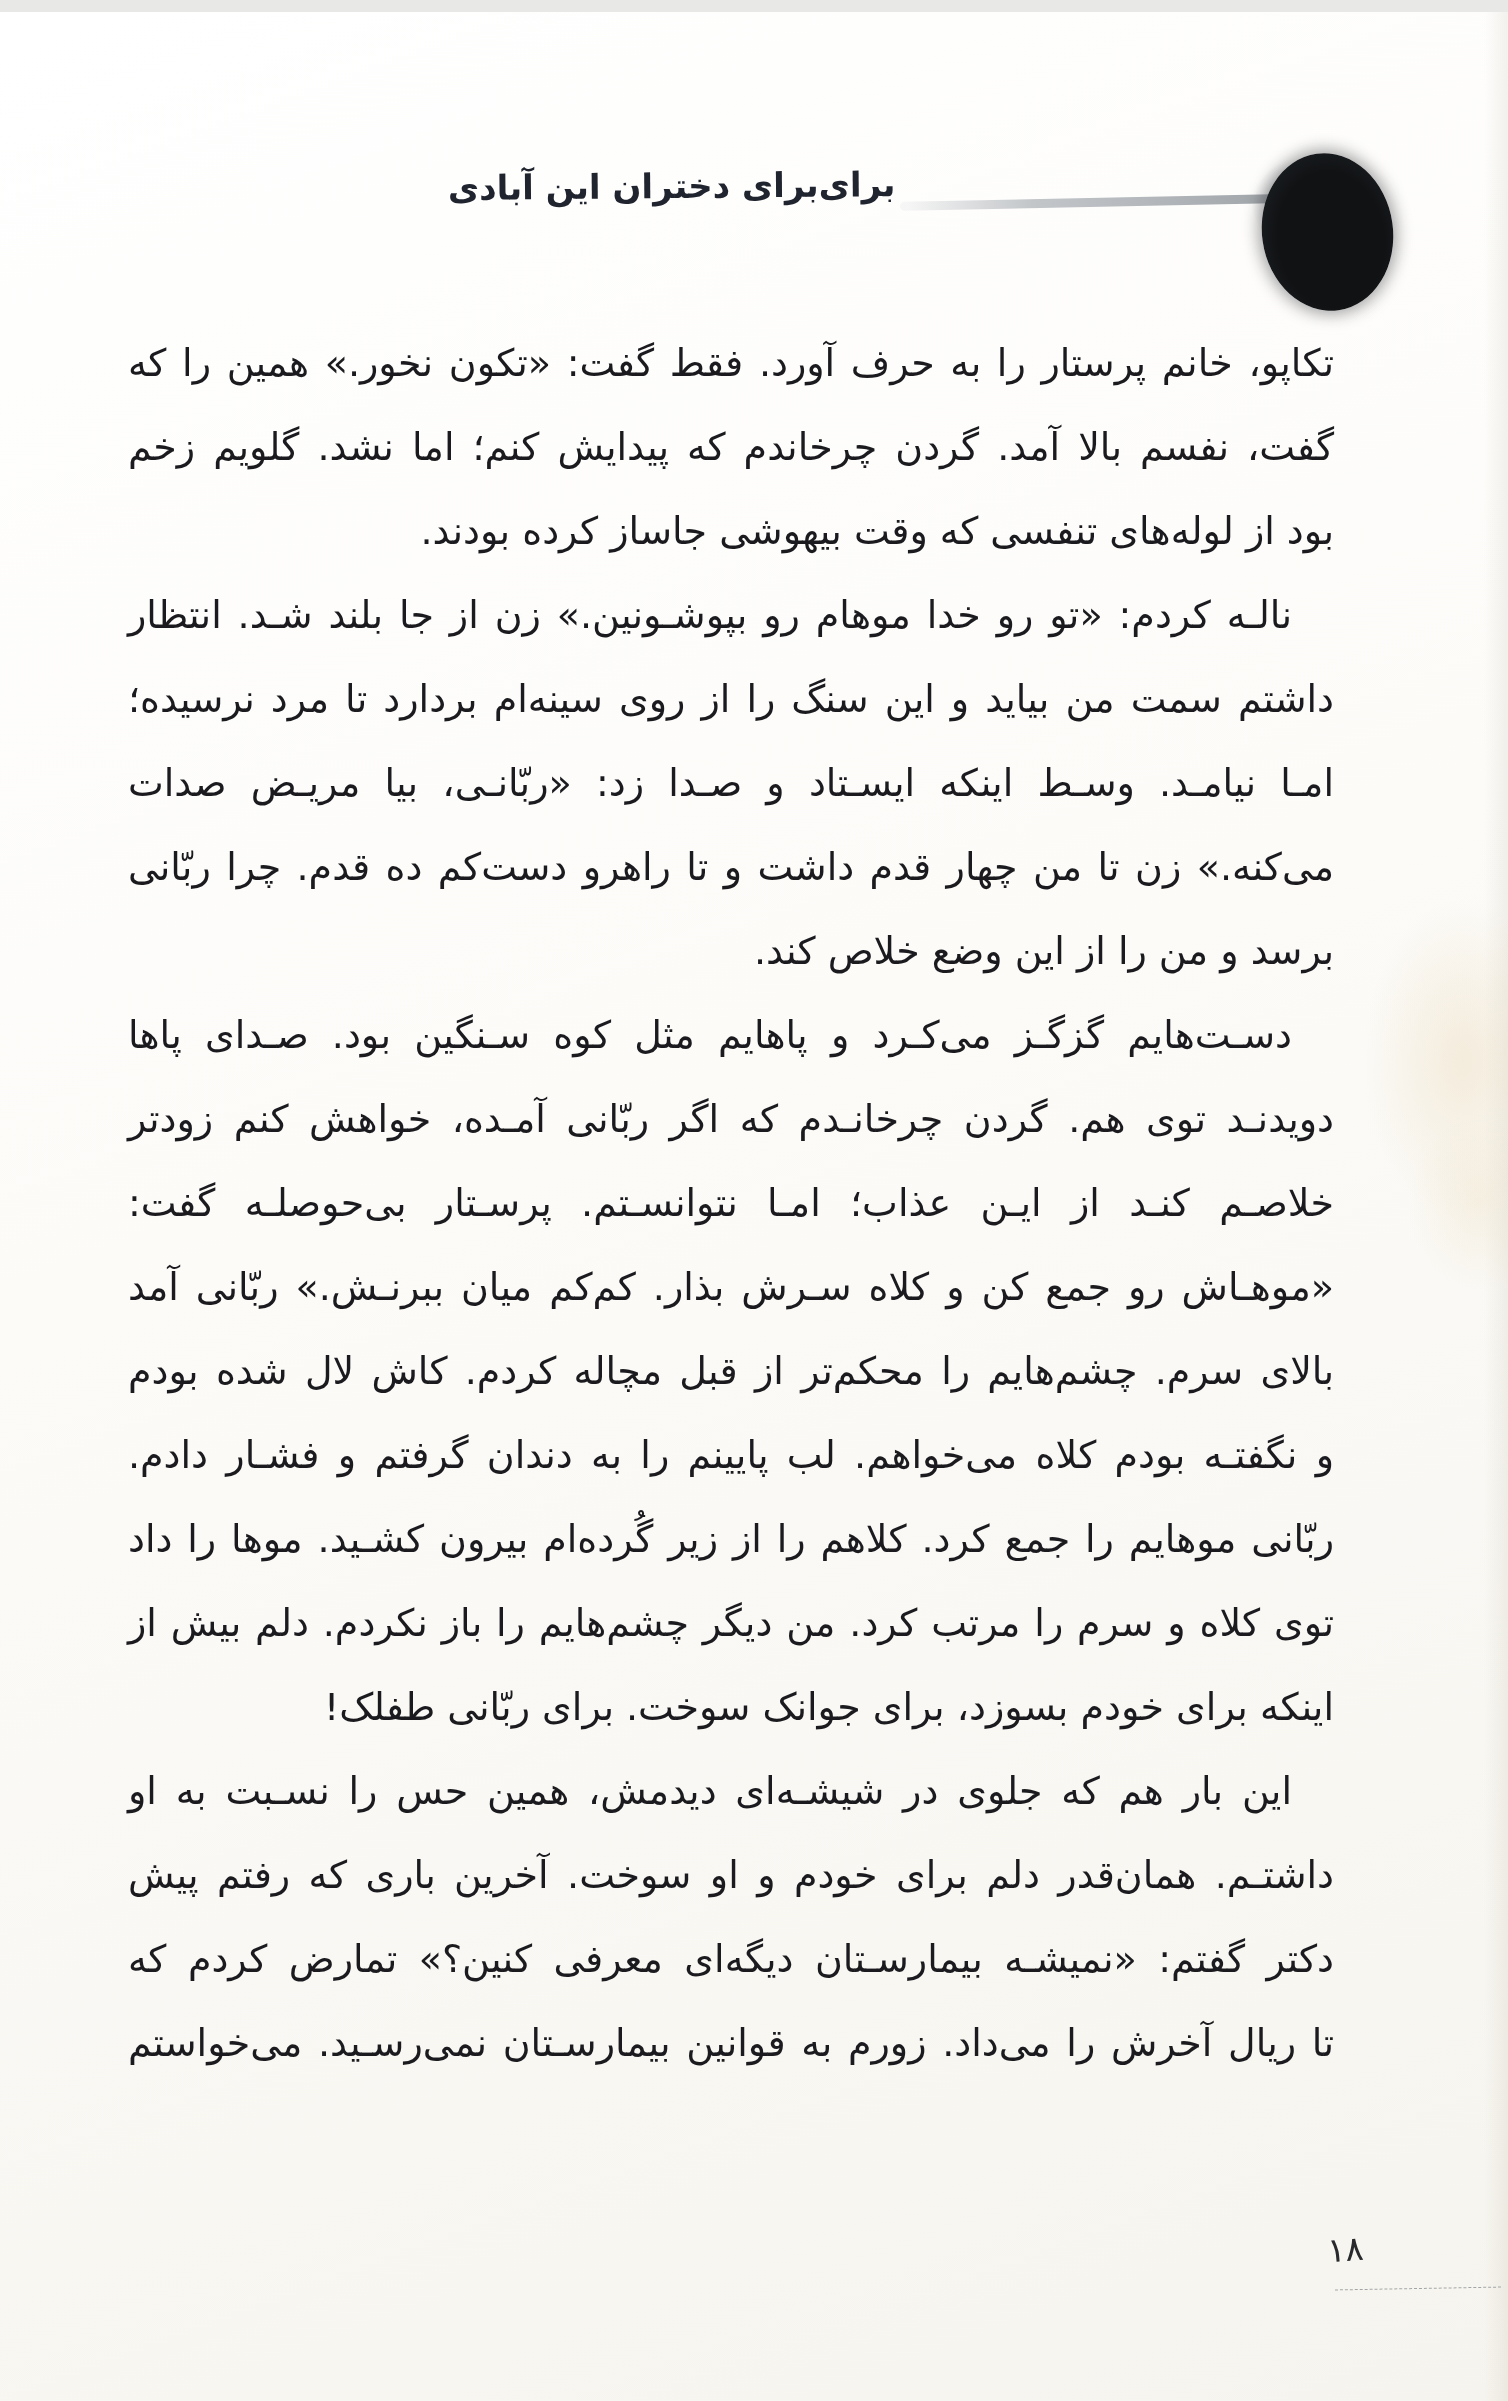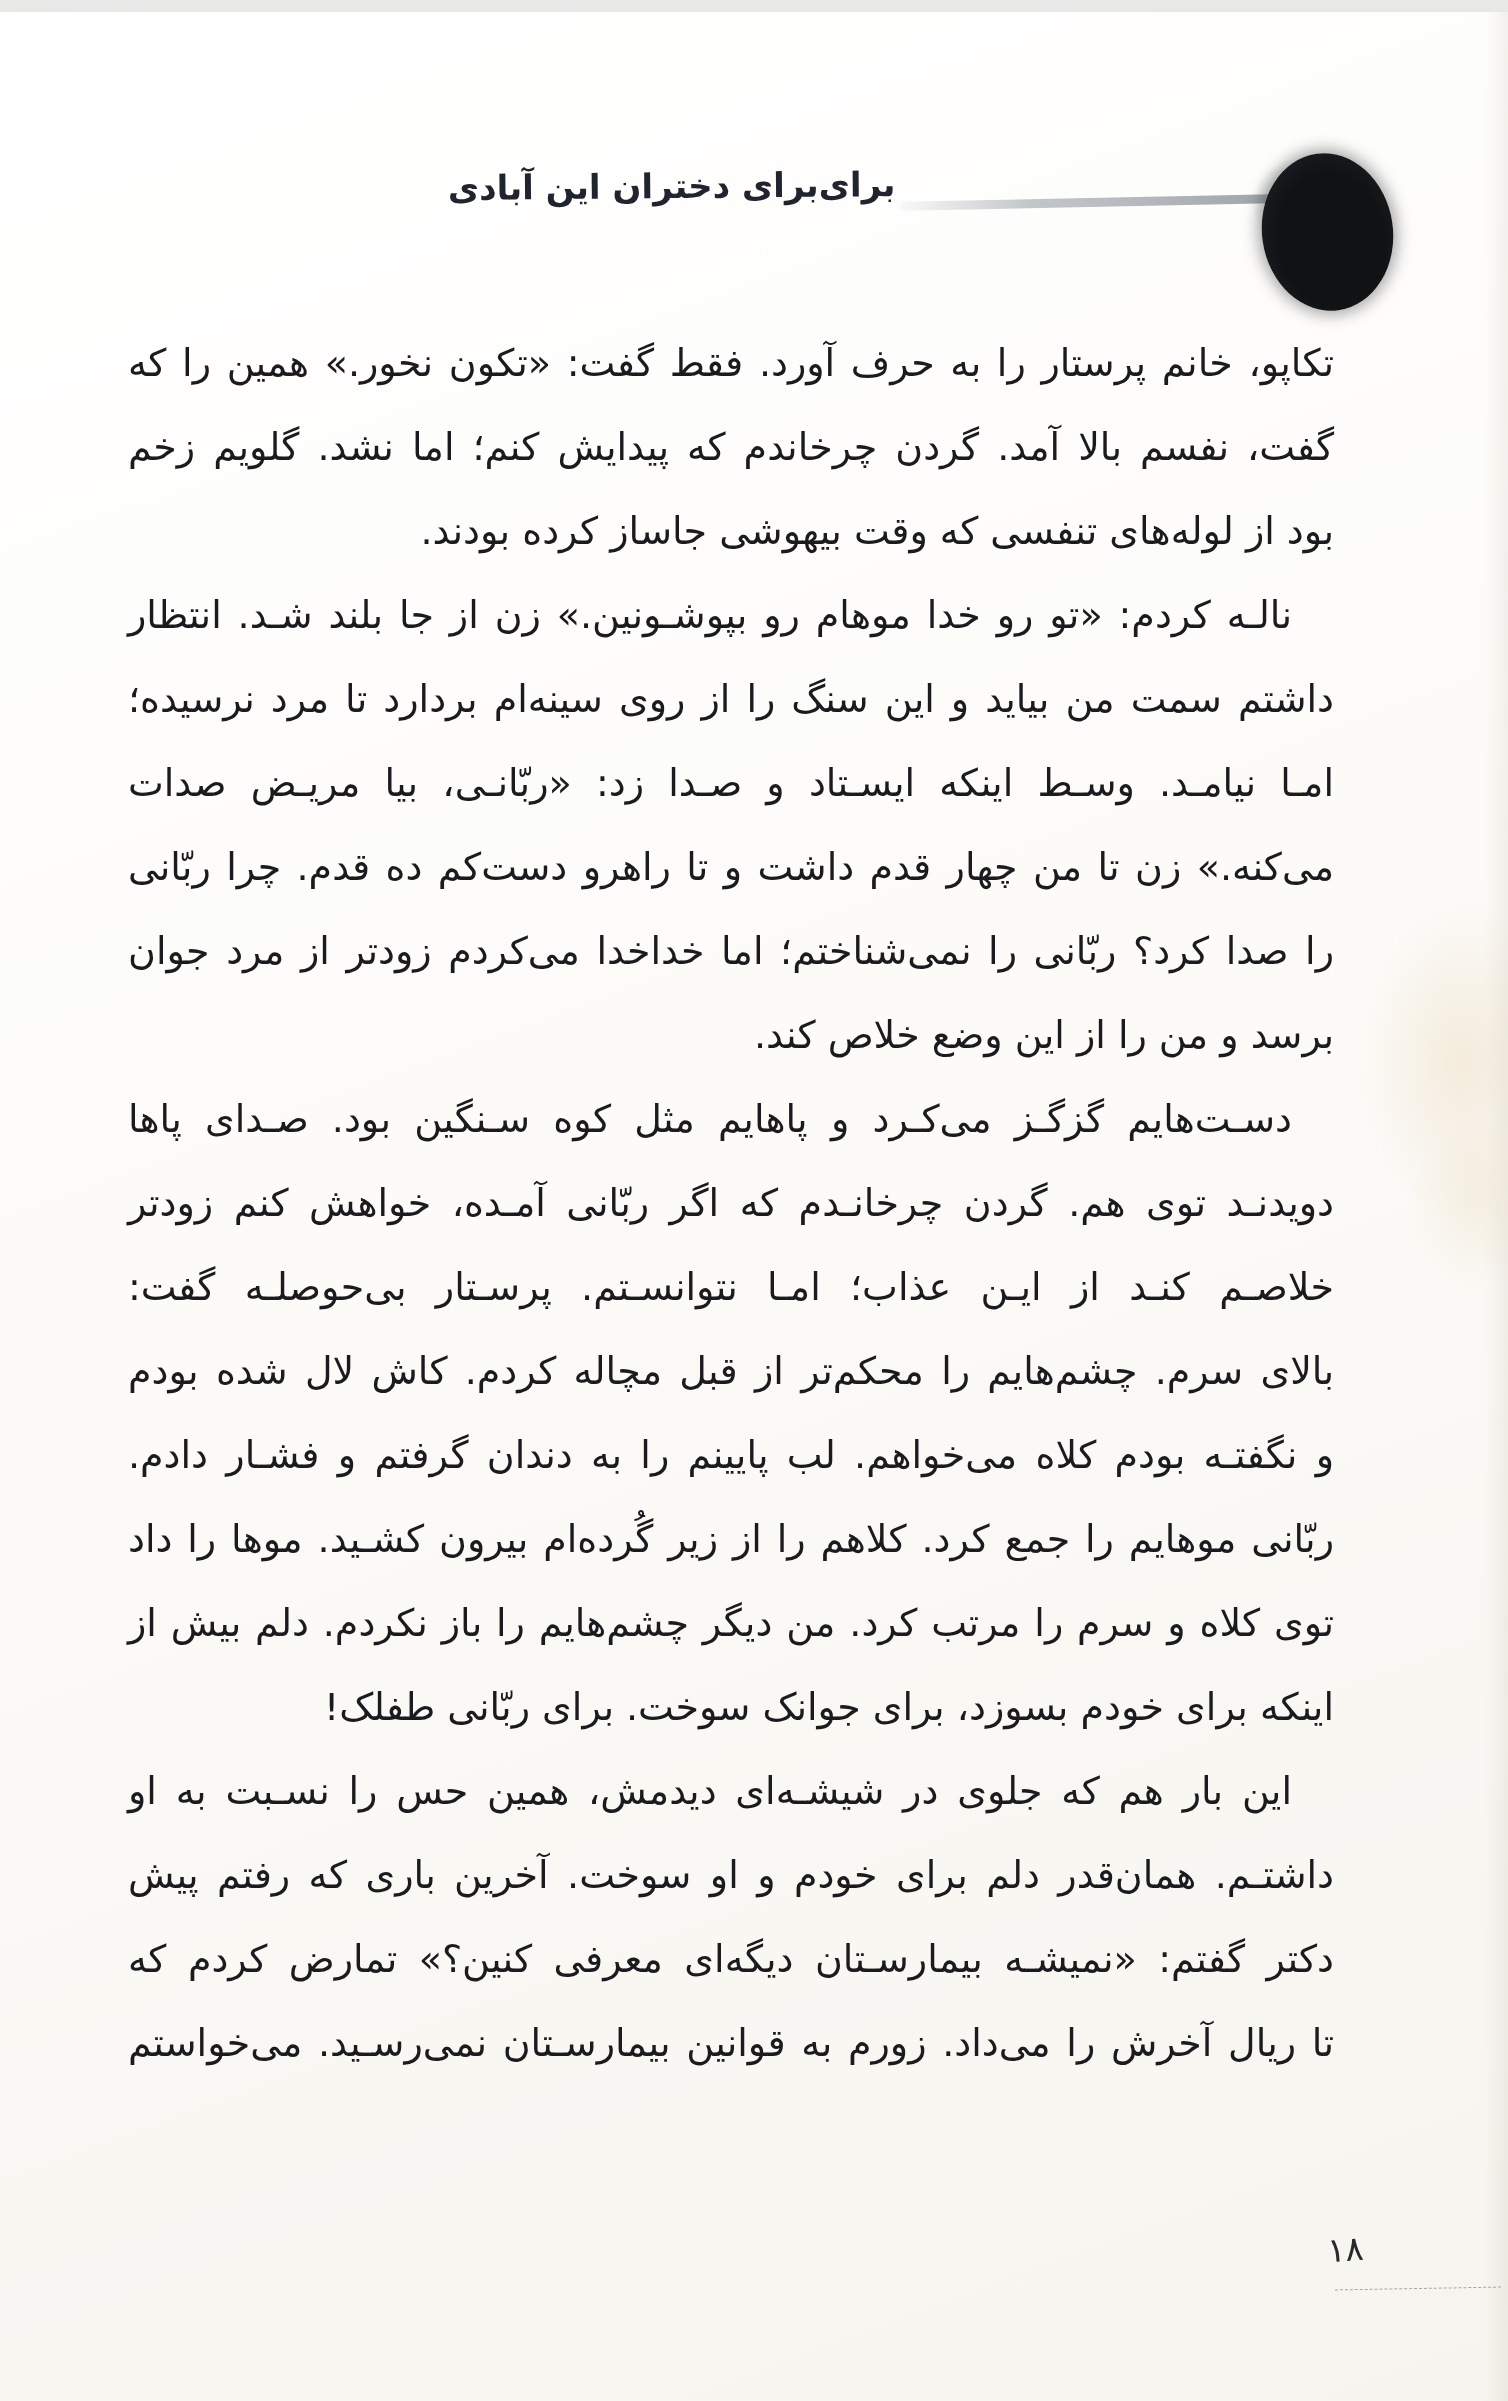--- a/index.html
+++ b/index.html
@@ -136,25 +136,25 @@
   </div>
 
   <div class="body-text" id="body-text">
       <div class="line">تکاپو، خانم پرستار را به حرف آورد. فقط گفت: «تکون نخور.» همین را که</div>
       <div class="line">گفت، نفسم بالا آمد. گردن چرخاندم که پیدایش کنم؛ اما نشد. گلویم زخم</div>
       <div class="line end">بود از لوله‌های تنفسی که وقت بیهوشی جاساز کرده بودند.</div>
       <div class="line indent">نالـه کردم: «تو رو خدا موهام رو بپوشـونین.» زن از جا بلند شـد. انتظار</div>
       <div class="line">داشتم سمت من بیاید و این سنگ را از روی سینه‌ام بردارد تا مرد نرسیده؛</div>
       <div class="line">امـا نیامـد. وسـط اینکه ایسـتاد و صـدا زد: «ربّانـی، بیا مریـض صدات</div>
       <div class="line">می‌کنه.» زن تا من چهار قدم داشت و تا راهرو دست‌کم ده قدم. چرا ربّانی</div>
-      <div class="line">را صدا کرد؟ ربّانی را نمی‌شناختم؛ اما خداخدا می‌کردم زودتر از مرد جوان</div>
       <div class="line end">برسد و من را از این وضع خلاص کند.</div>
       <div class="line indent">دسـت‌هایم گزگـز می‌کـرد و پاهایم مثل کوه سـنگین بود. صـدای پاها</div>
       <div class="line">دویدنـد توی هم. گردن چرخانـدم که اگر ربّانی آمـده، خواهش کنم زودتر</div>
       <div class="line">خلاصـم کنـد از ایـن عذاب؛ امـا نتوانسـتم. پرسـتار بی‌حوصلـه گفت:</div>
+      <div class="line">«موهـاش رو جمع کن و کلاه سـرش بذار. کم‌کم میان ببرنـش.» ربّانی آمد</div>
       <div class="line">بالای سرم. چشم‌هایم را محکم‌تر از قبل مچاله کردم. کاش لال شده بودم</div>
       <div class="line">و نگفتـه بودم کلاه می‌خواهم. لب پایینم را به دندان گرفتم و فشـار دادم.</div>
       <div class="line">ربّانی موهایم را جمع کرد. کلاهم را از زیر گُرده‌ام بیرون کشـید. موها را داد</div>
       <div class="line">توی کلاه و سرم را مرتب کرد. من دیگر چشم‌هایم را باز نکردم. دلم بیش از</div>
       <div class="line end">اینکه برای خودم بسوزد، برای جوانک سوخت. برای ربّانی طفلک!</div>
       <div class="line indent">این بار هم که جلوی در شیشـه‌ای دیدمش، همین حس را نسـبت به او</div>
       <div class="line">داشتـم. همان‌قدر دلم برای خودم و او سوخت. آخرین باری که رفتم پیش</div>
       <div class="line">دکتر گفتم: «نمیشـه بیمارسـتان دیگه‌ای معرفی کنین؟» تمارض کردم که</div>
       <div class="line">تا ریال آخرش را می‌داد. زورم به قوانین بیمارسـتان نمی‌رسـید. می‌خواستم</div>
     </div>

